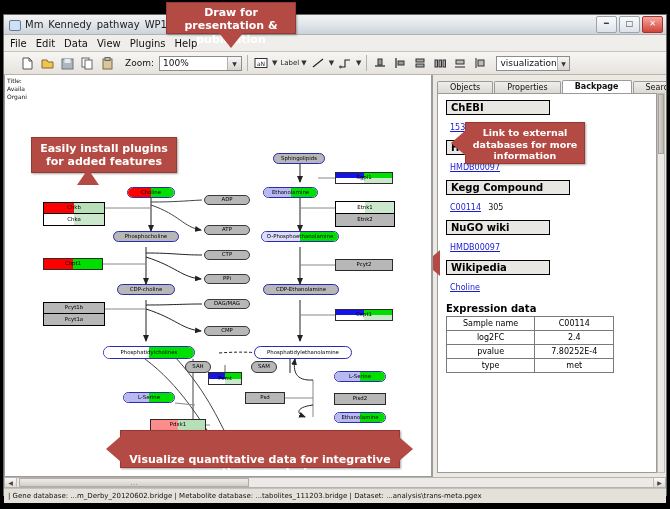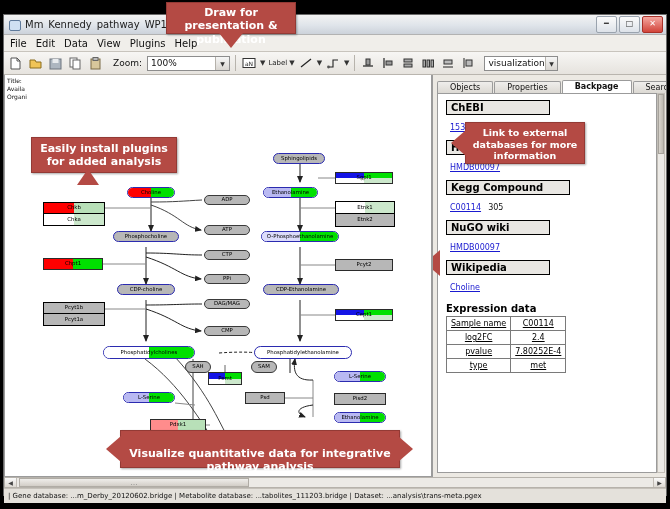--- a/index.html
+++ b/index.html
@@ -16,21 +16,21 @@
   .tb-btn{width:19px;height:15px;border:1px solid #9aa3ae;border-radius:2px;background:linear-gradient(#fbfbfb,#dde2e9);
     font-size:8px;line-height:13px;text-align:center;color:#333;}
   .tb-btn.close{background:linear-gradient(#f4a7a0,#d2443a);color:#fff;border-color:#a83028;}
 
   
   .menubar{height:16px;background:#f0eeea;border-bottom:1px solid #c8c4bd;display:flex;align-items:center;padding-left:6px;gap:9px;}
   .menubar span{font-size:10px;color:#111;}
 
   
   .toolbar{height:23px;background:linear-gradient(#f7f6f4,#e6e3de);border-bottom:1px solid #b9b5ae;
-    display:flex;align-items:center;padding:0 3px;gap:3px;box-sizing:border-box;}
+    display:flex;align-items:center;padding:0 15px;gap:3px;box-sizing:border-box;}
   .ticon{width:17px;height:17px;position:relative;display:inline-block;}
   .ticon svg{position:absolute;left:1px;top:1px;}
   .zlabel{font-size:9px;color:#111;margin:0 2px 0 6px;}
   .combo{height:15px;border:1px solid #8d8d8d;background:#fff;display:flex;align-items:center;
     font-size:9px;color:#111;padding-left:3px;box-sizing:border-box;}
   .combo .arrow{margin-left:auto;width:13px;height:13px;background:linear-gradient(#f6f6f6,#d9d6d1);
     border-left:1px solid #b5b1aa;display:flex;align-items:center;justify-content:center;font-size:6px;color:#333;}
   .sep{width:1px;height:16px;background:#b7b3ac;margin:0 2px;}
   .drop{font-size:7px;color:#333;margin-left:-1px;}
   .tlabel{font-size:7px;color:#222;}
@@ -51,21 +51,21 @@
   .panel{position:absolute;left:4px;top:18px;right:9px;bottom:4px;background:#fff;border:1px solid #9b9b9b;overflow:hidden;}
   .panel-inner{padding:6px 8px;}
   .dbhead{border:1px solid #000;background:#e9e7e3;font-size:10px;font-weight:bold;color:#000;padding:1px 4px;
     width:104px;box-sizing:border-box;margin-top:6px;}
   .dbhead.first{margin-top:0;}
   .dblink{font-size:8px;color:#1a1ad0;text-decoration:underline;margin:3px 0 0 4px;display:inline-block;}
   .dbplain{font-size:8px;color:#111;margin:3px 0 0 2px;display:inline-block;}
   .exprhead{font-size:10px;font-weight:bold;color:#000;margin-top:9px;}
   .geneid{font-size:7px;color:#111;margin-top:10px;}
   table.expr{border-collapse:collapse;margin-top:2px;}
-  table.expr td{border:1px solid #7a7a7a;font-size:8px;text-align:center;padding:2px 4px;min-width:44px;color:#000;text-decoration:underline;}
+  table.expr td{border:1px solid #7a7a7a;font-size:8px;text-align:center;padding:2px 16px;min-width:44px;color:#000;}
   .vscroll{position:absolute;right:1px;top:18px;bottom:4px;width:8px;background:#eceae6;border:1px solid #c3bfb8;box-sizing:border-box;}
   .vthumb{position:absolute;top:0;left:0;right:0;height:60px;background:linear-gradient(90deg,#d8d4cd,#bdb9b1);border:1px solid #a7a39c;box-sizing:border-box;}
 
   
   .hscroll{height:11px;background:#eceae6;border:1px solid #b6b2ab;box-sizing:border-box;display:flex;align-items:center;}
   .hs-arrow{width:11px;height:9px;font-size:6px;text-align:center;line-height:9px;color:#444;background:linear-gradient(#fafafa,#ddd9d2);border-right:1px solid #c2bdb6;}
   .hs-thumb{width:230px;height:9px;background:linear-gradient(#efedea,#d2cec7);border:1px solid #b0aca5;box-sizing:border-box;margin-left:2px;
     text-align:center;font-size:7px;color:#777;line-height:8px;}
   .statusbar{height:14px;display:flex;align-items:center;font-size:7px;color:#111;padding-left:4px;background:#e4e1db;border-top:1px solid #c5c1ba;}
 
@@ -459,24 +459,24 @@
             <span>Pisd2</span>
           </div>
 
         <div class="node gene" style="left:145px;top:344px;width:56px;height:12px;overflow:hidden;">
           <div class="half" style="left:0;width:50%;background:#ff8c8c;"></div>
           <div class="half" style="right:0;width:50%;background:#b8e0b8;"></div>
           <span style="position:relative;">Pdxk1</span>
         </div>
       </div>
 
-      <div class="callout" style="left:26px;top:62px;width:146px;height:36px;font-size:11px;padding-top:4px;box-sizing:border-box;">Easily install plugins for added analysis</div>
+      <div class="callout" style="left:26px;top:62px;width:146px;height:36px;font-size:11px;padding-top:4px;box-sizing:border-box;">Easily install plugins for added features</div>
       <div class="arrow-up" style="left:72px;top:94px;"></div>
 
-      <div class="callout" style="left:115px;top:355px;width:280px;height:38px;font-size:11px;padding-top:16px;box-sizing:border-box;">Visualize quantitative data  for integrative pathway analysis</div>
+      <div class="callout" style="left:115px;top:355px;width:280px;height:38px;font-size:11px;padding-top:22px;box-sizing:border-box;">Visualize quantitative data  for integrative pathway analysis</div>
       <div class="arrow-lf" style="left:101px;top:361px;"></div>
       <div class="arrow-rt" style="left:393px;top:361px;"></div>
 
     </div>
 
     <div class="sidebar">
       <div class="tabs">
         <div class="tab">Objects</div>
         <div class="tab">Properties</div>
         <div class="tab active">Backpage</div>

